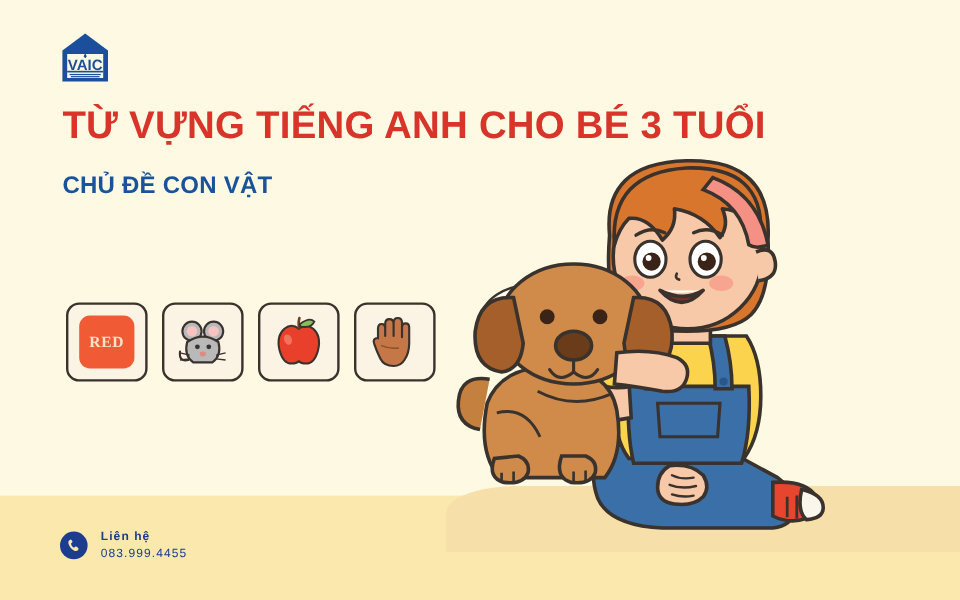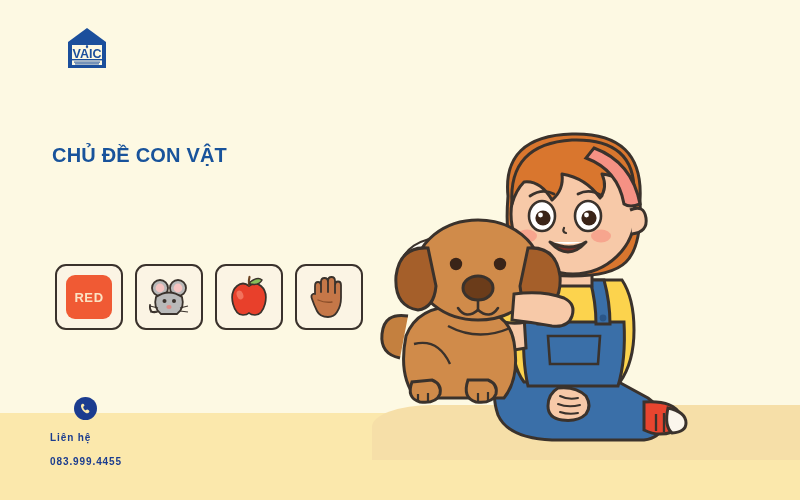--- a/index.html
+++ b/index.html
@@ -19,40 +19,40 @@
     background:#FBE8AC;
   }
   
   .floor{
     position:absolute;left:372px;top:405px;width:428px;height:55px;
     background:#F6DFA8;
     border-top-left-radius:60px 22px;
   }
   
   .logo{
-    position:absolute;left:64px;top:26px;width:46px;height:44px;
+    position:absolute;left:48px;top:26px;width:46px;height:44px;
   }
   .logo svg{display:block;}
   
   .title-1{
     position:absolute;left:52px;top:86px;
     font-size:32px;font-weight:bold;letter-spacing:.2px;
     color:#D8342A;white-space:nowrap;
     font-family:"Liberation Sans", sans-serif;
   }
   .title-2{
     position:absolute;left:52px;top:144px;
     font-size:20px;font-weight:bold;letter-spacing:.2px;
     color:#18539B;white-space:nowrap;
     font-family:"Liberation Sans", sans-serif;
   }
   
   .cards{
-    position:absolute;left:55px;top:264px;
-    display:flex;gap:12px;
+    position:absolute;left:55px;top:252px;
+    display:flex;gap:12px;font-family:Liberation Serif, serif;
   }
   .card{
     width:68px;height:66px;
     background:#FBF4E4;
     border:2.5px solid #3A322C;
     border-radius:11px;
     display:flex;align-items:center;justify-content:center;
     box-sizing:border-box;
     position:relative;
   }
@@ -83,33 +83,33 @@
   }
   
   .illustration{
     position:absolute;left:372px;top:130px;width:428px;height:330px;
   }
   
   .footer{
     position:absolute;left:50px;bottom:32px;
     display:flex;align-items:center;gap:58px;
   }
-  .f-item{display:flex;align-items:center;gap:11px;flex-direction:column;}
+  .f-item{display:flex;align-items:center;gap:11px;}
   .f-icon{
     width:23px;height:23px;border-radius:50%;
     background:#1B3C8F;
     display:flex;align-items:center;justify-content:center;
     color:#FBE8AC;flex:0 0 auto;
   }
   .f-text{line-height:1.35;}
   .f-label{
     font-size:10px;font-weight:bold;color:#1B3C8F;letter-spacing:.9px;
   }
   .f-value{
-    font-size:10px;font-weight:bold;color:#1B3C8F;letter-spacing:.9px;margin-top:10px;
+    font-size:10px;font-weight:normal;color:#1B3C8F;letter-spacing:.9px;
   }
 </style>
 </head>
 <body>
 
 <div id="canvas">
 
   <div class="bottom-band"></div>
   <div class="floor"></div>
 
@@ -118,20 +118,21 @@
       <path d="M4 16 L23 2 L42 16 L42 42 L4 42 Z" fill="#1B4F9C"></path>
       <rect x="8" y="19" width="30" height="20" fill="#FDF9E3"></rect>
       <text x="23" y="32" font-family="Liberation Sans, sans-serif" font-size="12.5" font-weight="bold" fill="#1B4F9C" text-anchor="middle">VAIC</text>
       <rect x="8" y="33" width="30" height="1.4" fill="#1B4F9C"></rect>
       <rect x="10" y="35.6" width="26" height="1" fill="#1B4F9C"></rect>
       <rect x="11" y="37.4" width="24" height="1" fill="#1B4F9C"></rect>
       <path d="M23 18 L24.3 21 L23 22.6 L21.7 21 Z" fill="#1B4F9C"></path>
     </svg>
   </div>
 
+  <div class="title-1">TỪ VỰNG TIẾNG ANH CHO BÉ 3 TUỔI</div>
   <div class="title-2">CHỦ ĐỀ CON VẬT</div>
 
   <div class="cards">
 
     <div class="card">
       <div class="red-swatch">
         <span>RED</span>
       </div>
     </div>
 

